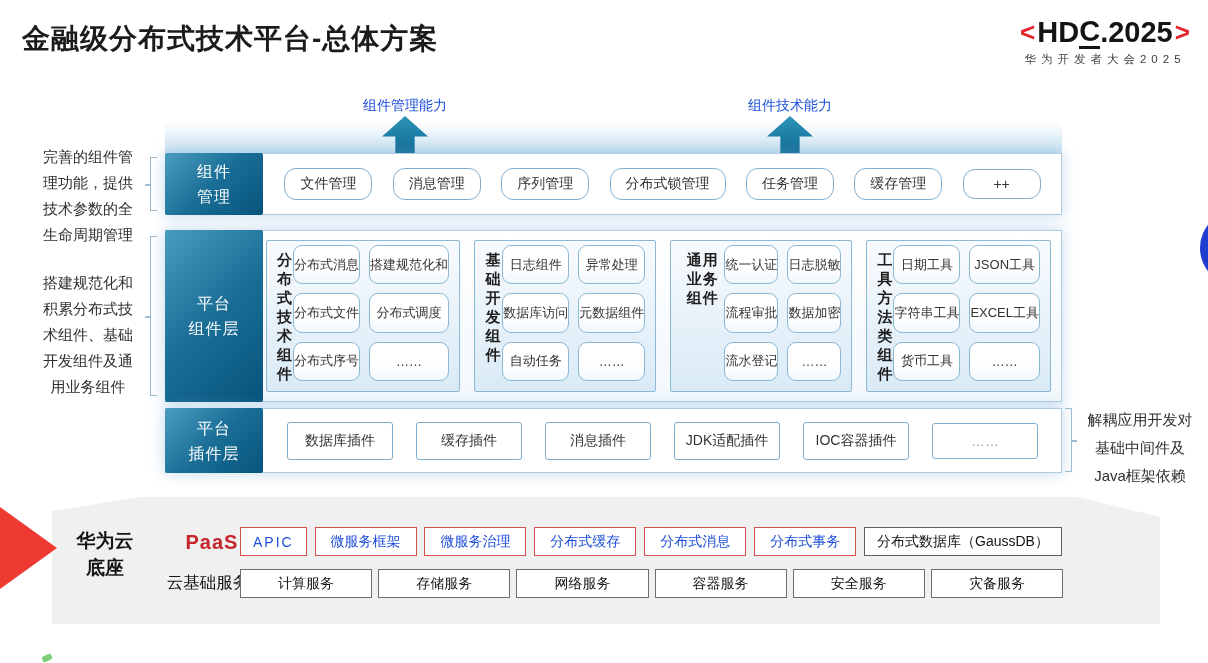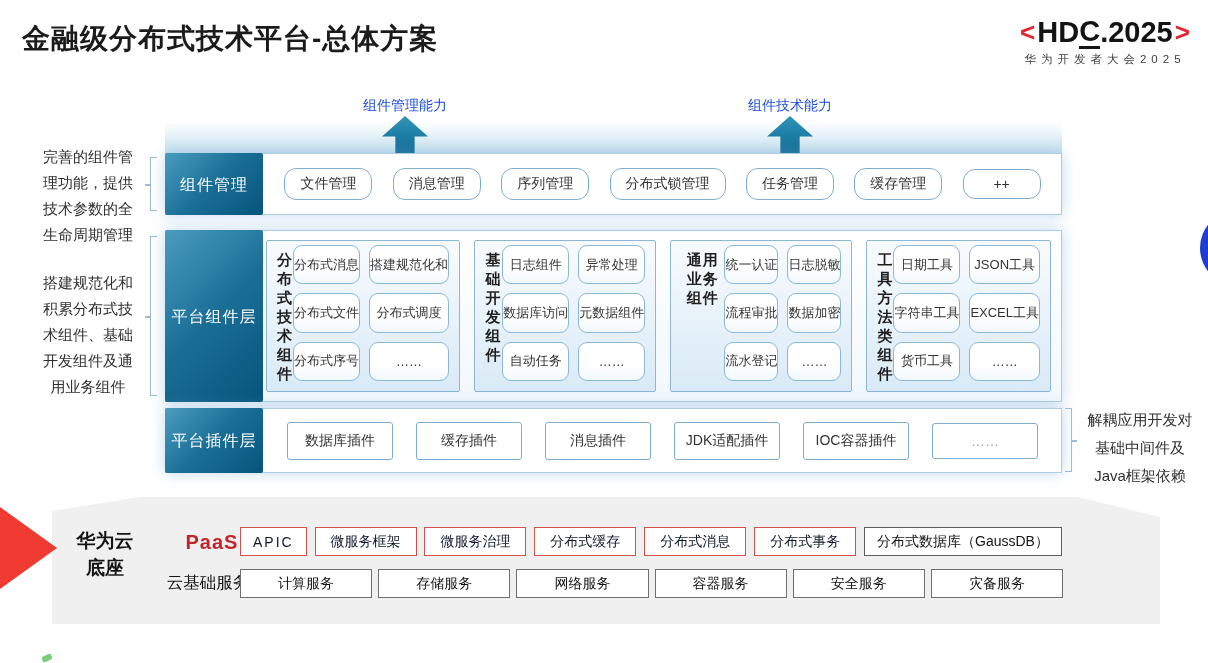--- a/index.html
+++ b/index.html
@@ -35,21 +35,21 @@
   .brace { width:7px; border:1.5px solid #9cbcd2; }
   .brace-l { border-right:none; }
   .brace-l::after { content:''; position:absolute; left:-6px; top:50%; width:5px; height:1.5px; background:#9cbcd2; }
   .brace-r { border-left:none; }
   .brace-r::after { content:''; position:absolute; right:-6px; top:50%; width:5px; height:1.5px; background:#9cbcd2; }
 
   
   .layer { background:#fff; border:1px solid #aecde2; box-shadow:0 0 14px rgba(120,170,215,.45); }
   .teal-label { position:absolute; left:-1px; top:-1px; bottom:-1px; width:98px; border-radius:2px;
     background:linear-gradient(135deg,#4a9cbf 0%, #1a6e96 50%, #06547c 100%);
-    color:#fff; display:flex; flex-direction:row; align-items:center; justify-content:center;
+    color:#fff; display:flex; flex-direction:column; align-items:center; justify-content:center;
     font-size:16px; line-height:25px; letter-spacing:1px; }
   .row-items { position:absolute; left:98px; right:0; top:0; bottom:0;
     display:flex; align-items:center; justify-content:space-evenly; }
   .box-sm { border:1px solid #7fadd0; border-radius:12px; background:#fff; font-size:14px; color:#333;
     padding:6px 15px; text-align:center; white-space:nowrap; }
   .box-md { border:1px solid #7fadd0; border-radius:3px; background:#fff; font-size:14px; color:#333;
     width:106px; padding:9px 0; text-align:center; white-space:nowrap; }
   .plus-box { width:78px; padding:6px 0; }
   .dots { color:#98a6b2; }
 
@@ -66,21 +66,21 @@
   .platform { left:52px; top:497px; width:1108px; height:127px; background:#f0f0f1;
     clip-path:polygon(0 14px, 88px 0, 1026px 0, 100% 20px, 100% 100%, 0 100%); }
   .red-arrow { left:0; top:507px; width:57px; height:82px; background:#ee3a31;
     clip-path:polygon(0 0, 100% 50%, 0 100%); }
   .foundation-label { left:68px; top:527px; width:74px; text-align:center;
     font-size:19px; font-weight:bold; line-height:27px; color:#141414; }
   .paas-label { left:168px; top:531px; width:88px; text-align:center;
     font-size:20px; font-weight:bold; color:#c5242b; letter-spacing:1px; }
   .iaas-label { left:156px; top:572px; width:104px; text-align:center; font-size:16.5px; color:#141414; }
   .paas-row { left:240px; top:527px; width:822px; height:29px; display:flex; justify-content:space-between; }
-  .box-red { border:1.5px solid #d4504b; color:#0f172a; background:#fff; font-size:14px;
+  .box-red { border:1.5px solid #d4504b; color:#1d4ed8; background:#fff; font-size:14px;
     display:flex; align-items:center; justify-content:center; padding:0 15px; white-space:nowrap;text-align:right; }
   .apic { letter-spacing:2px; padding:0 12px; }
   .box-dark { border:1.5px solid #5f5f5f; color:#141414; background:#fff; font-size:14px;
     display:flex; align-items:center; justify-content:center; padding:0 12px; white-space:nowrap; }
   .iaas-row { left:240px; top:569px; width:823px; height:29px; display:flex; gap:6px; }
   .box-gray { flex:1; border:1.5px solid #6e6e6e; color:#141414; background:#fff; font-size:14px;
     display:flex; align-items:center; justify-content:center; white-space:nowrap; }
 
   
   .blue-dot { left:1200px; top:210px; width:76px; height:76px; border-radius:50%; background:#1d3ed0; }

